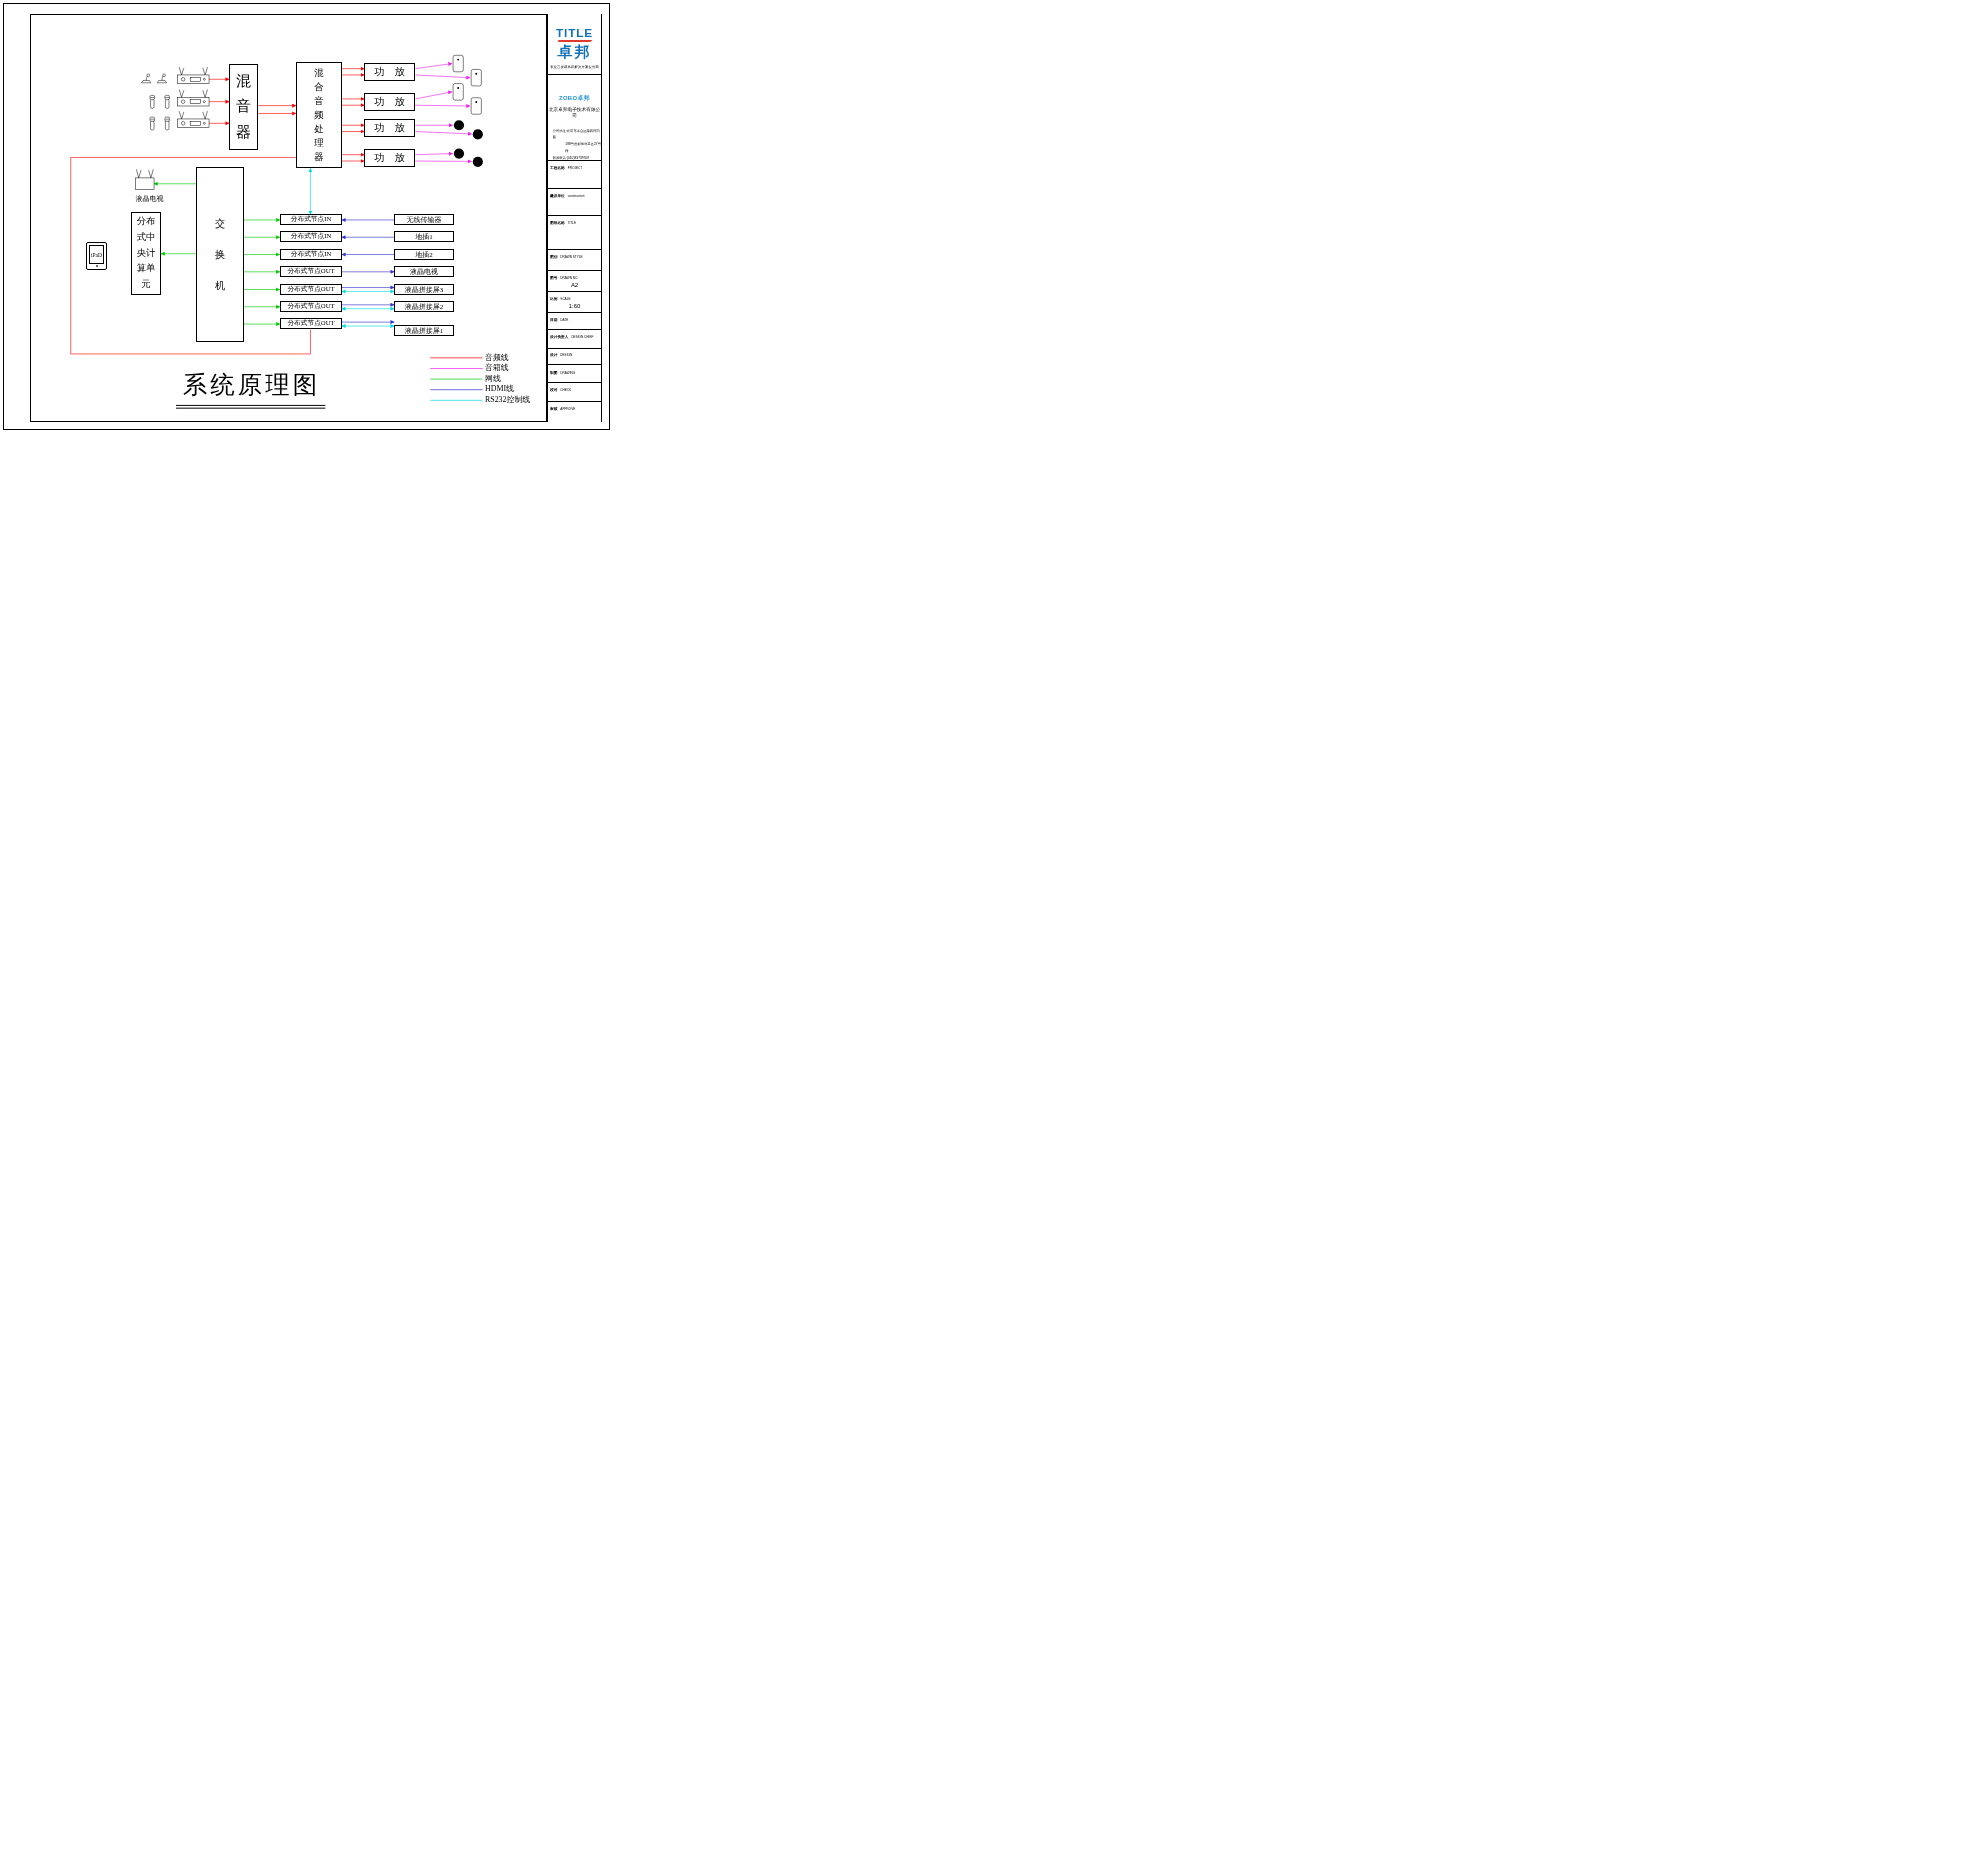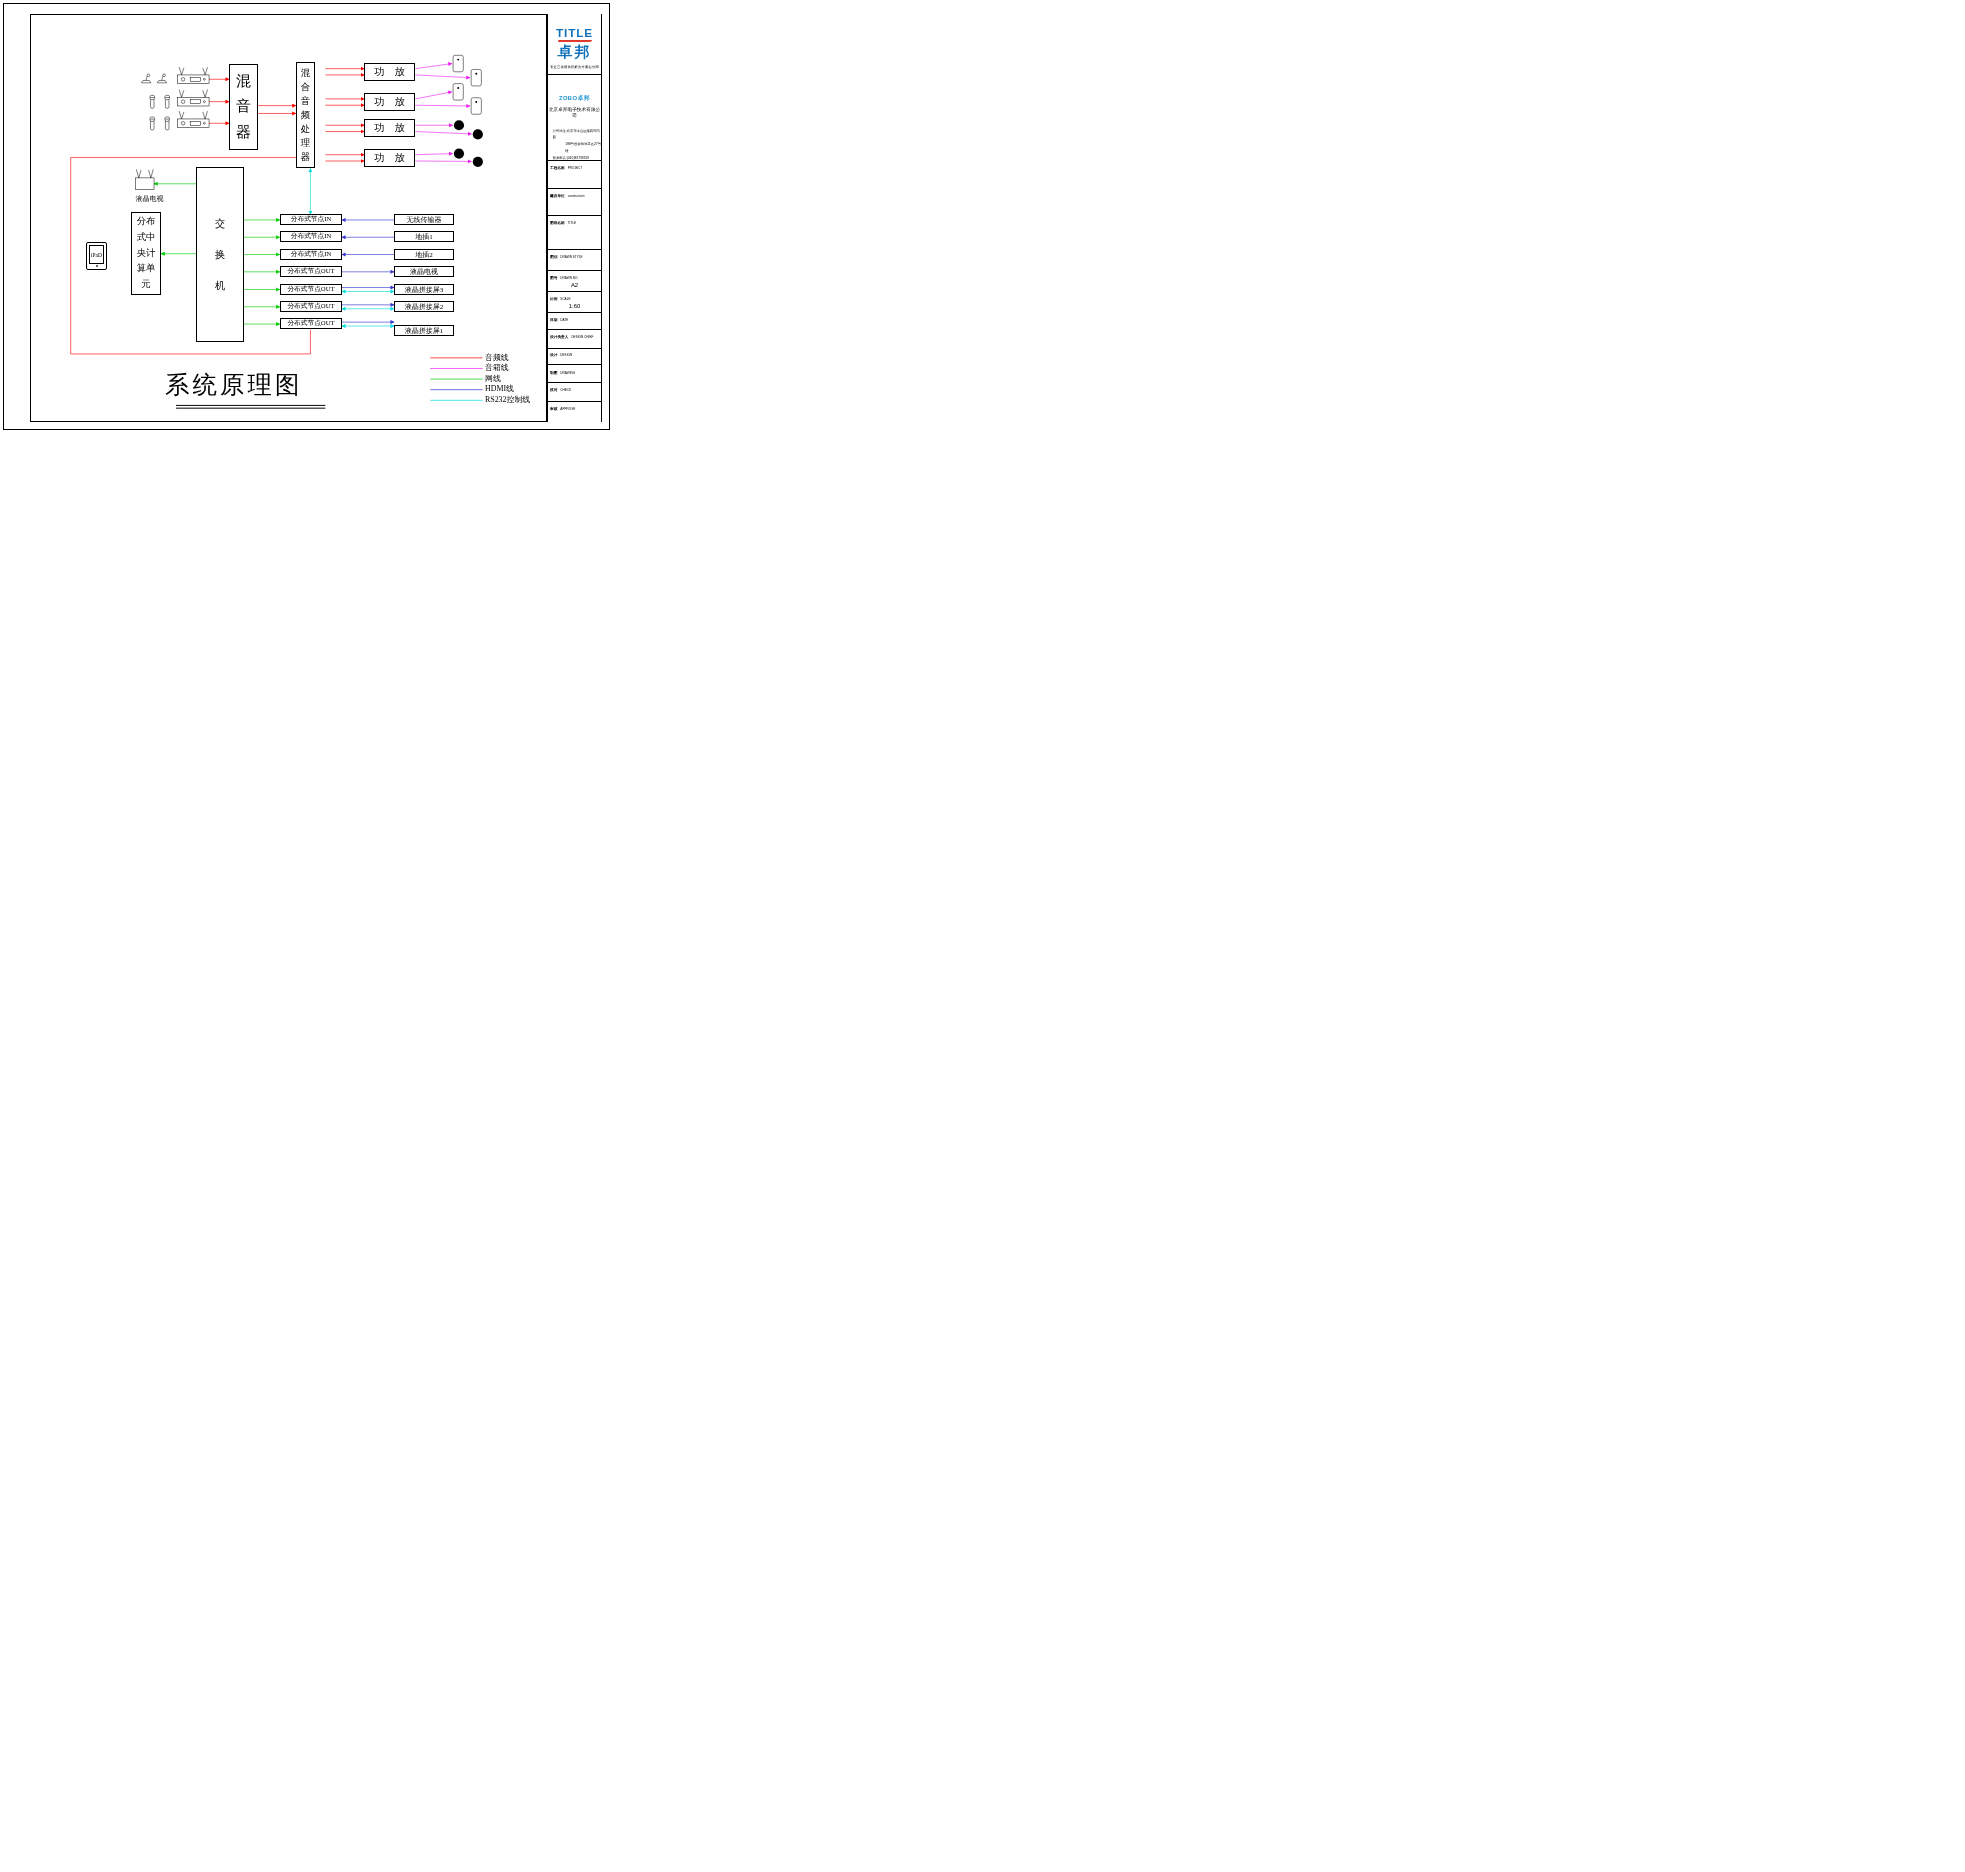--- a/index.html
+++ b/index.html
@@ -28,21 +28,21 @@
   .box{position:absolute;border:0.6px solid #000;background:#fff;box-sizing:border-box;
        display:flex;align-items:center;justify-content:center;z-index:2;}
   .vtext{display:block;width:1.15em;word-break:break-all;text-align:center;}
   .vtext2{display:block;width:19.7px;word-break:break-all;text-align:center;
           font-size:9.4px;line-height:15.7px;}
   .amp span{font-size:10.2px;letter-spacing:3.9px;padding-left:3.9px;}
   .node span{font-size:6.7px;white-space:nowrap;}
   .device span{font-size:7px;white-space:nowrap;}
 
   .plain-label{position:absolute;text-align:center;z-index:2;}
-  .sys-title{position:absolute;left:165px;top:369px;width:173px;text-align:left;
+  .sys-title{position:absolute;left:165px;top:369px;width:173px;text-align:center;
              font-size:24.4px;letter-spacing:3.1px;z-index:2;}
   .legend-label{position:absolute;left:485px;width:90px;height:10.2px;line-height:10.2px;
                 font-size:7.9px;z-index:2;}
 
   .ipad{position:absolute;border:0.6px solid #000;border-radius:2px;background:#fff;
         box-sizing:border-box;z-index:2;}
   .ipad-screen{position:absolute;left:1.6px;top:2.4px;right:1.6px;bottom:4.7px;
         border:0.4px solid #000;display:flex;align-items:center;justify-content:center;}
   .ipad-label{font-size:5.5px;}
   .ipad-home{position:absolute;left:50%;bottom:1.2px;width:2px;height:2px;margin-left:-1px;
@@ -212,21 +212,21 @@
       <line class="w-network" x1="1095" y1="964" x2="1228" y2="964"></line>
       <line class="w-hdmi" x1="1095" y1="991" x2="1228" y2="991"></line>
       <line class="w-rs232" x1="1095" y1="1018" x2="1228" y2="1018"></line>
     </g>
   </svg>
 
   <div class="box" style="left:229px;top:64px;width:29px;height:86px">
     <span class="vtext" style="font-size:15px;line-height:25.5px">混音器</span>
   </div>
 
-  <div class="box" style="left:296px;top:62px;width:19px;height:106px">
+  <div class="box" style="left:296px;top:62px;width:46px;height:106px">
     <span class="vtext" style="font-size:9.4px;line-height:14px">混合音频处理器</span>
   </div>
 
   <div class="box amp" style="left:364px;top:63px;width:51px;height:17.7px">
     <span>功 放</span>
   </div>
   <div class="box amp" style="left:364px;top:93px;width:51px;height:17.7px">
     <span>功 放</span>
   </div>
   <div class="box amp" style="left:364px;top:119px;width:51px;height:17.7px">

